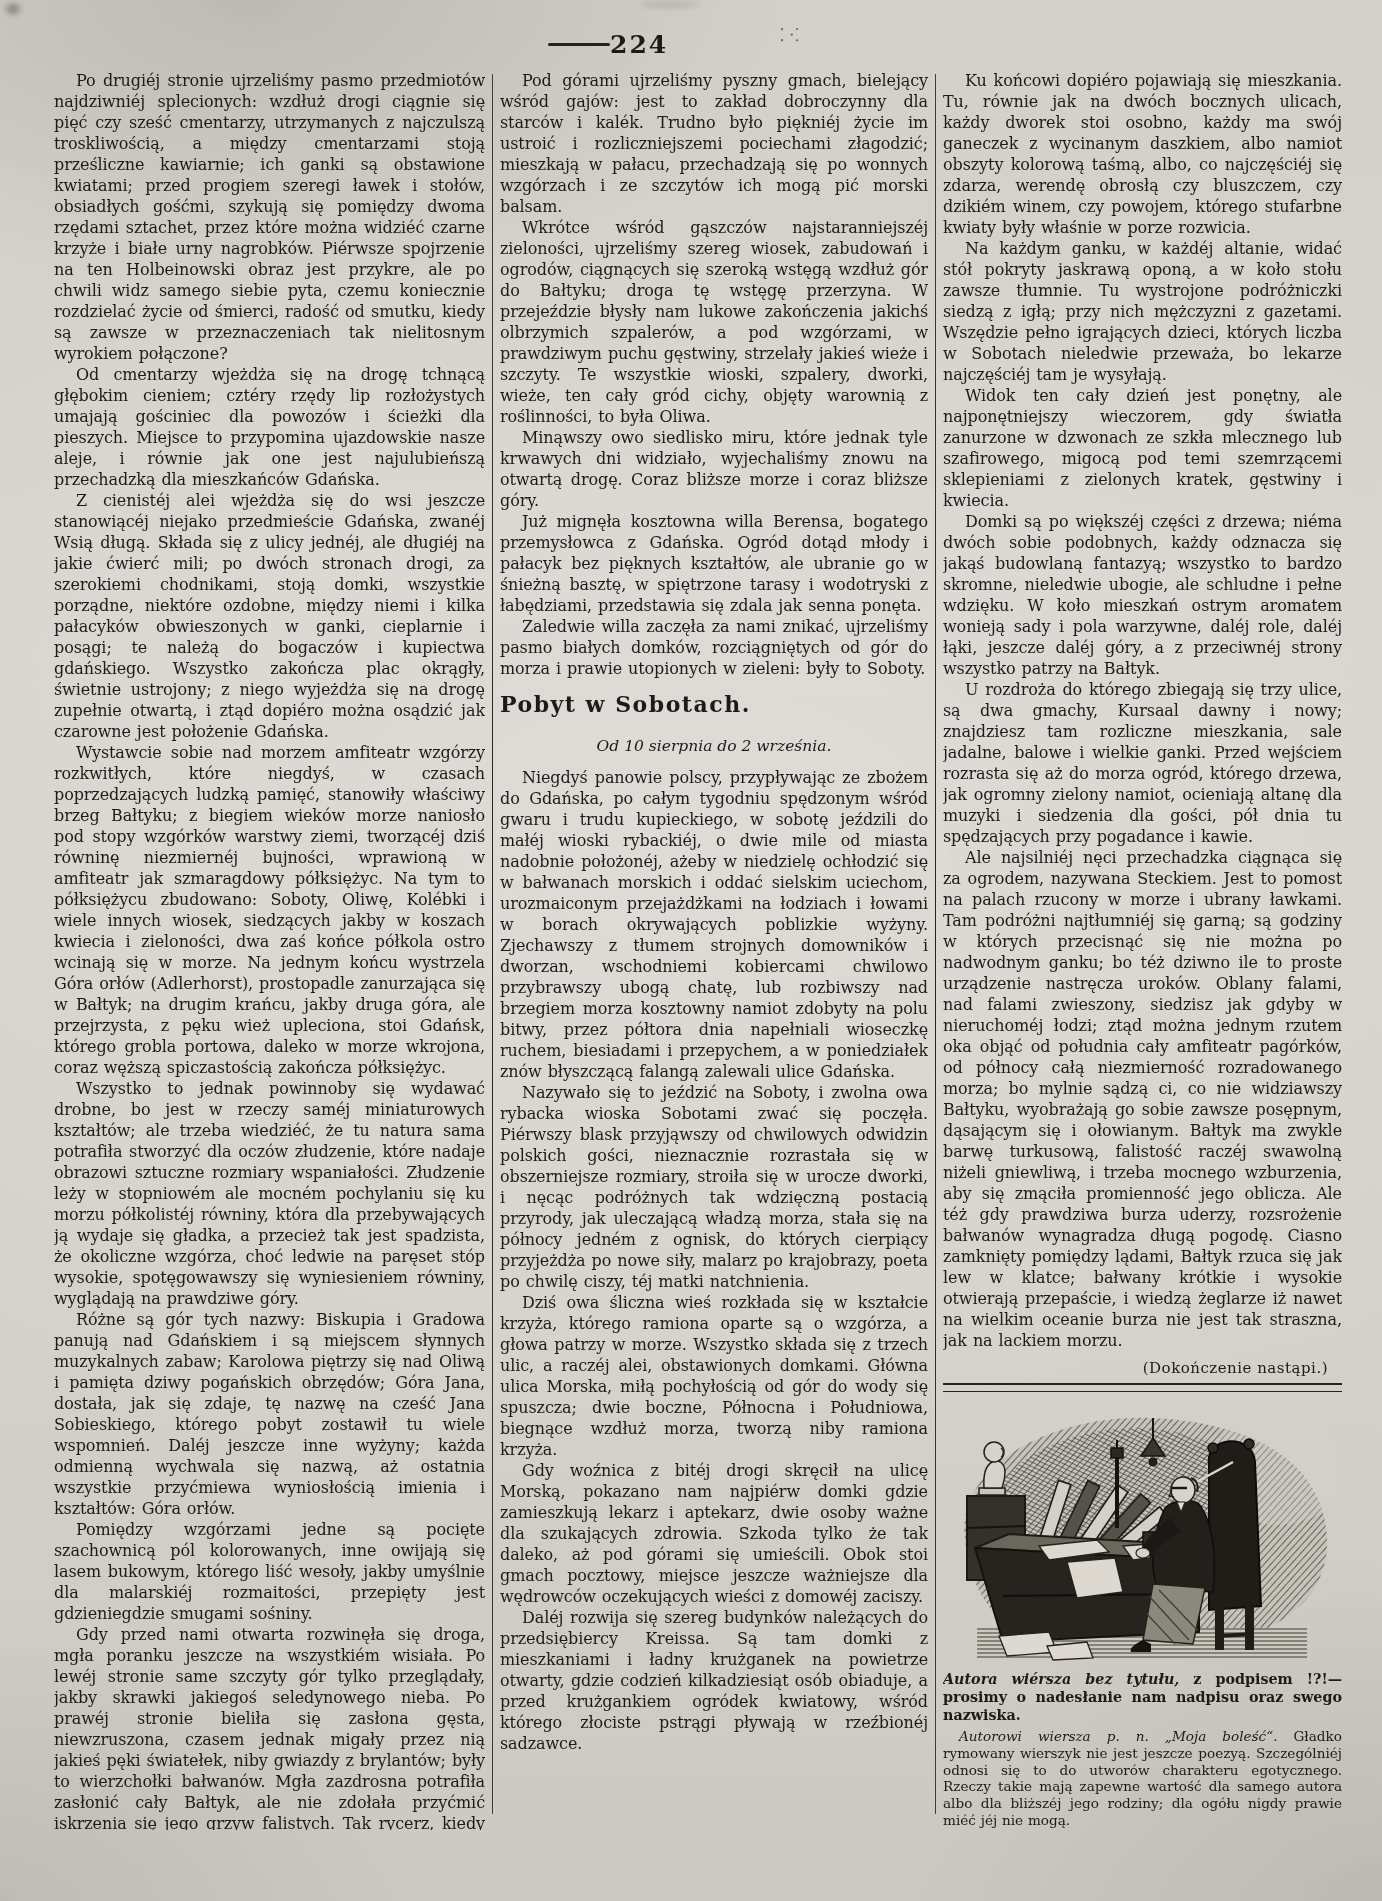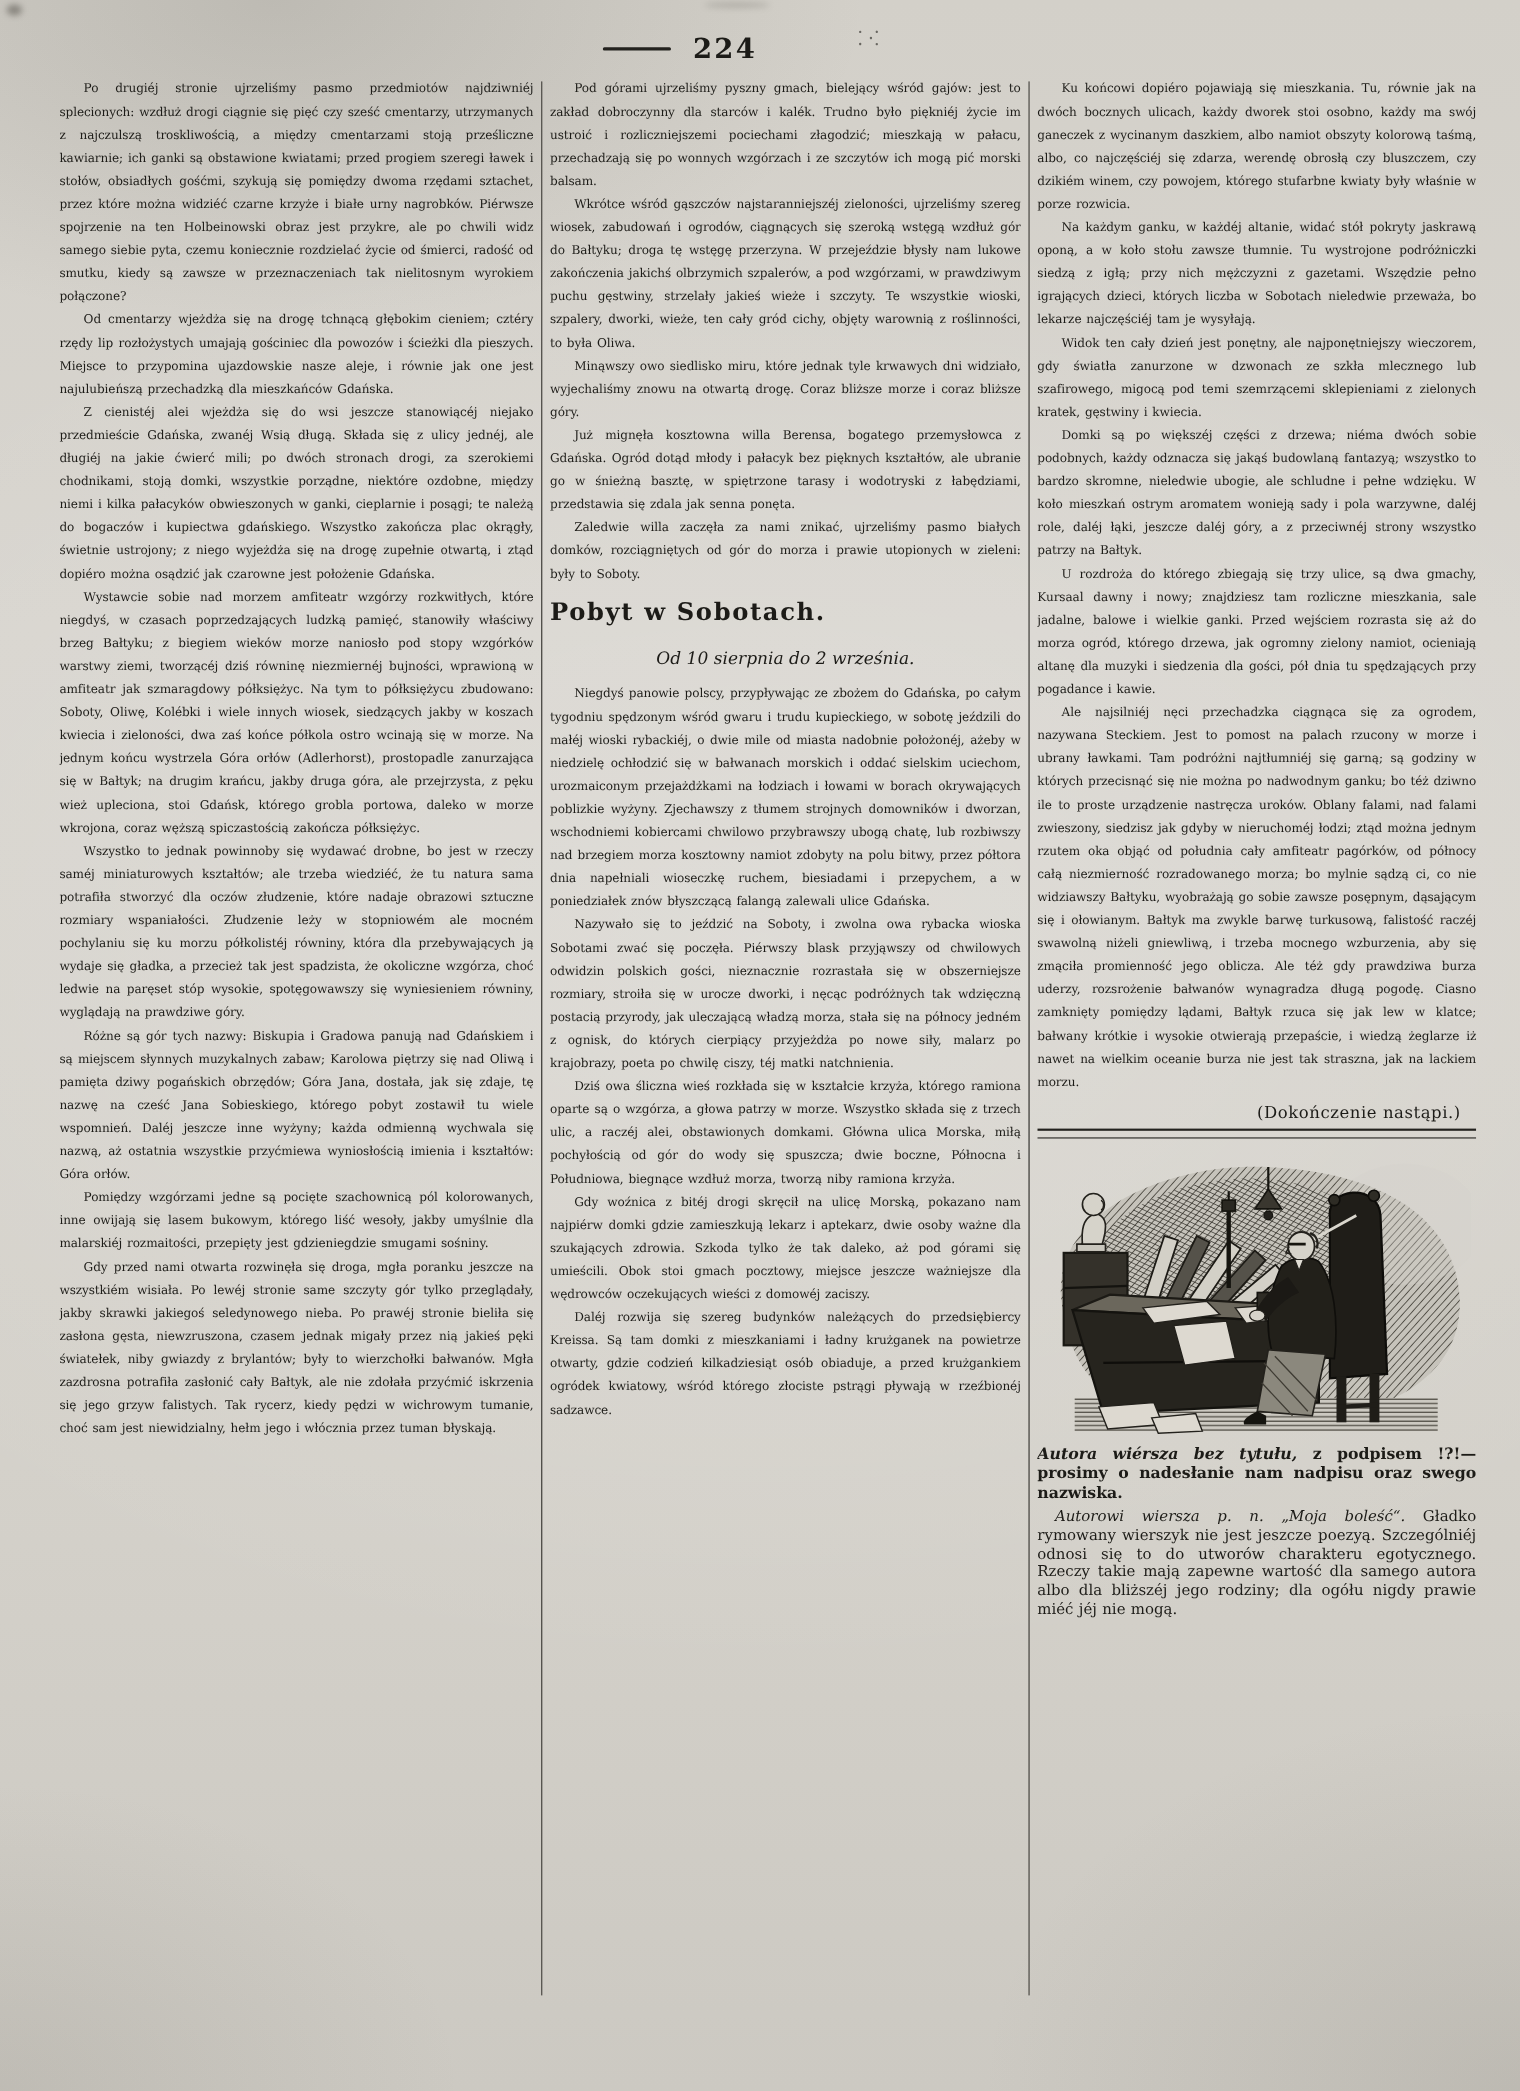--- a/index.html
+++ b/index.html
@@ -8,34 +8,34 @@
     font-family:"DejaVu Serif","Liberation Serif",serif;
     color:#1c1b17;
     background:
       radial-gradient(ellipse 900px 500px at 18% 0%, rgba(90,88,80,.18), rgba(0,0,0,0) 60%),
       radial-gradient(ellipse 1400px 900px at 50% 45%, rgba(255,255,255,.20), rgba(0,0,0,0) 75%),
       radial-gradient(ellipse 700px 500px at 100% 100%, rgba(110,106,96,.16), rgba(0,0,0,0) 70%),
       radial-gradient(ellipse 600px 400px at 0% 100%, rgba(110,106,96,.14), rgba(0,0,0,0) 70%),
       linear-gradient(180deg,#d3d0c9 0%,#d8d5cf 30%,#d4d1ca 70%,#ccc9c2 100%);
   }
   .smudge{position:absolute;border-radius:50%;background:#55524b;filter:blur(3px);opacity:.55;}
-  .header{position:absolute;top:30px;left:548px;display:flex;align-items:center;gap:20px;justify-content:flex-end;}
+  .header{position:absolute;top:30px;left:548px;display:flex;align-items:center;justify-content:flex-end;}
   .header .dash{width:62px;height:3px;background:#23221e;border-radius:2px;}
   .pagenum{font-size:25px;font-weight:bold;letter-spacing:2px;}
   .tick{position:absolute;top:22px;left:780px;color:#3c3a35;font-size:18px;opacity:.7;}
 
   .columns{position:absolute;left:54px;top:70px;display:flex;height:1760px;}
   .col{overflow:hidden;height:100%;}
   .col1{width:431px;}
   .col2{width:428px;}
   .col3{width:399px;}
   .colrule{width:1px;background:linear-gradient(180deg,#3f3d38 0%,#23221e 50%,#3f3d38 100%);margin:4px 7px 0 7px;height:1740px;}
 
   p.body{
-    margin:0;font-size:11px;line-height:21px;text-align:justify;
+    margin:0;font-size:16px;line-height:21px;text-align:justify;
     text-indent:22px;letter-spacing:-.1px;word-spacing:1px;
   }
   p.body.noindent{text-indent:0;}
   .art-title{margin:12px 0 2px 0;text-align:left;font-size:22px;font-weight:bold;letter-spacing:1.5px;}
   .art-sub{text-align:center;font-style:italic;font-size:15.5px;margin:20px 0 12px 0;}
   .continuation{text-align:right;font-size:15px;padding-right:14px;margin:8px 0 6px 0;letter-spacing:.5px;}
   .divider{height:6px;border-top:2px solid #23221e;border-bottom:1px solid #23221e;margin:4px 0 8px 0;}
   .figure{margin:0 0 4px 4px;}
   .caption{font-size:14.3px;font-style:italic;line-height:18px;margin:4px 0 4px 0;text-align:justify;font-weight:bold;}
   .caption .cap-rest{font-style:normal;}

